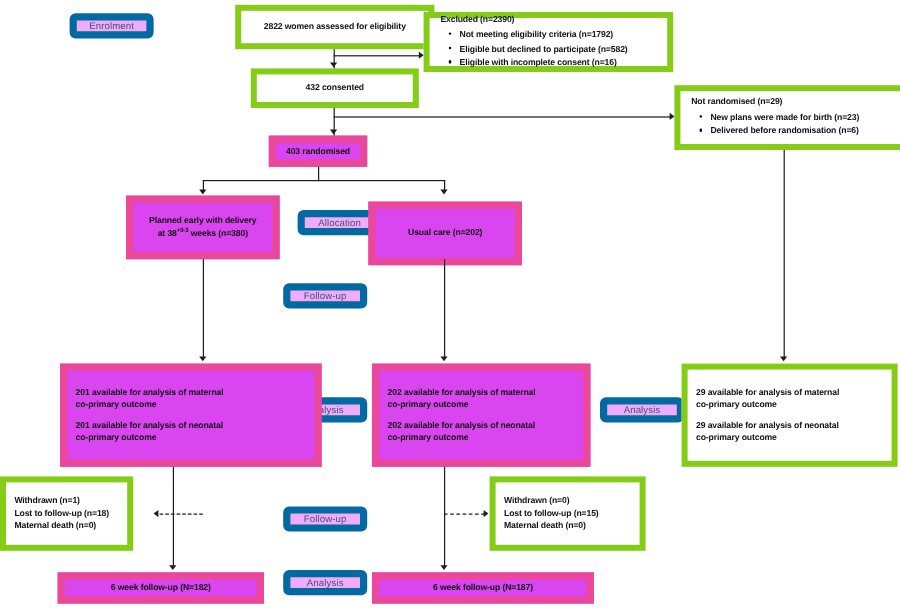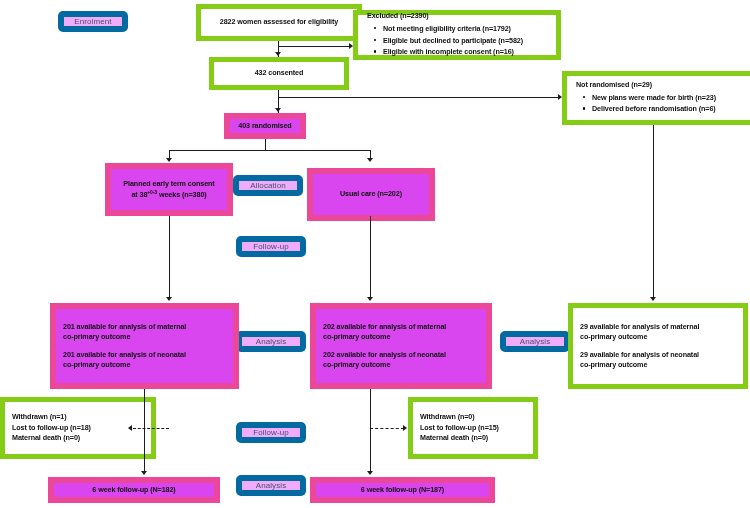--- a/index.html
+++ b/index.html
@@ -94,21 +94,21 @@
 </style>
 </head>
 <body>
 
 <div id="canvas">
 
   <div class="badge" style="left:58px;top:11px;width:70px;height:21px;">
     <span>Enrolment</span>
   </div>
 
-  <div class="badge" style="left:233px;top:175px;width:70px;height:21px;text-align:center;">
+  <div class="badge" style="left:248px;top:175px;width:70px;height:21px;text-align:center;">
     <span>Allocation</span>
   </div>
 
   <div class="badge" style="left:236px;top:236px;width:70px;height:21px;">
     <span>Follow-up</span>
   </div>
 
   <div class="badge" style="left:236px;top:331px;width:70px;height:21px;">
     <span>Analysis</span>
   </div>
@@ -148,31 +148,31 @@
       <li>New plans were made for birth (n=23)</li>
       <li>Delivered before randomisation (n=6)</li>
     </ul>
   </div>
 
   <div class="box grey center" style="left:224px;top:113px;width:82px;height:26px;">
     <div class="para">403 randomised</div>
   </div>
 
   <div class="box grey center" style="left:105px;top:163px;width:128px;height:53px;">
-    <div class="para">Planned early term consent</div>
+    <div class="para">Planned early with delivery</div>
     <div class="para">
       <span>at 38</span><sup>+0-3</sup><span> weeks (n=380)</span>
     </div>
   </div>
 
   <div class="box grey center" style="left:307px;top:168px;width:128px;height:53px;">
     <div class="para">Usual care (n=202)</div>
   </div>
 
-  <div class="box grey left" style="left:50px;top:303px;width:189px;height:86px;">
+  <div class="box grey left" style="left:50px;top:303px;width:218px;height:86px;">
     <div class="para">201 available for analysis of maternal</div>
     <div class="para">co-primary outcome</div>
     <div class="gap"></div>
     <div class="para">201 available for analysis of neonatal</div>
     <div class="para">co-primary outcome</div>
   </div>
 
   <div class="box grey left" style="left:310px;top:303px;width:182px;height:86px;">
     <div class="para">202 available for analysis of maternal</div>
     <div class="para">co-primary outcome</div>
@@ -182,21 +182,21 @@
   </div>
 
   <div class="box white left" style="left:568px;top:303px;width:180px;height:86px;text-align:right;">
     <div class="para">29 available for analysis of maternal</div>
     <div class="para">co-primary outcome</div>
     <div class="gap"></div>
     <div class="para">29 available for analysis of neonatal</div>
     <div class="para">co-primary outcome</div>
   </div>
 
-  <div class="box white left" style="left:0px;top:397px;width:156px;height:62px;">
+  <div class="box white left" style="left:0px;top:397px;width:111px;height:62px;">
     <div class="para">Withdrawn (n=1)</div>
     <div class="para">Lost to follow-up (n=18)</div>
     <div class="para">Maternal death (n=0)</div>
   </div>
 
   <div class="box white left" style="left:408px;top:397px;width:130px;height:62px;">
     <div class="para">Withdrawn (n=0)</div>
     <div class="para">Lost to follow-up (n=15)</div>
     <div class="para">Maternal death (n=0)</div>
   </div>

